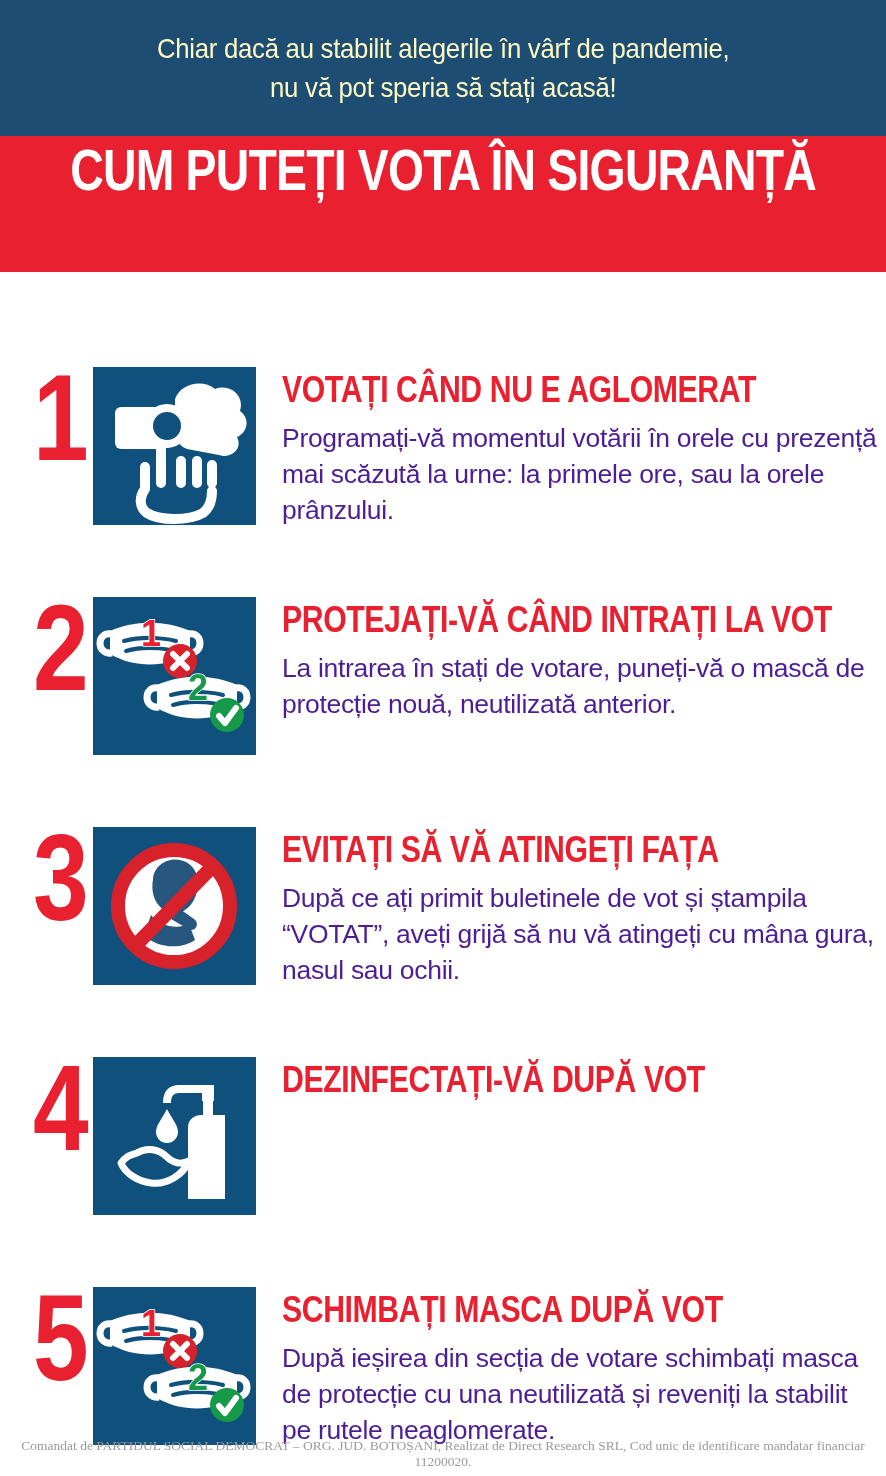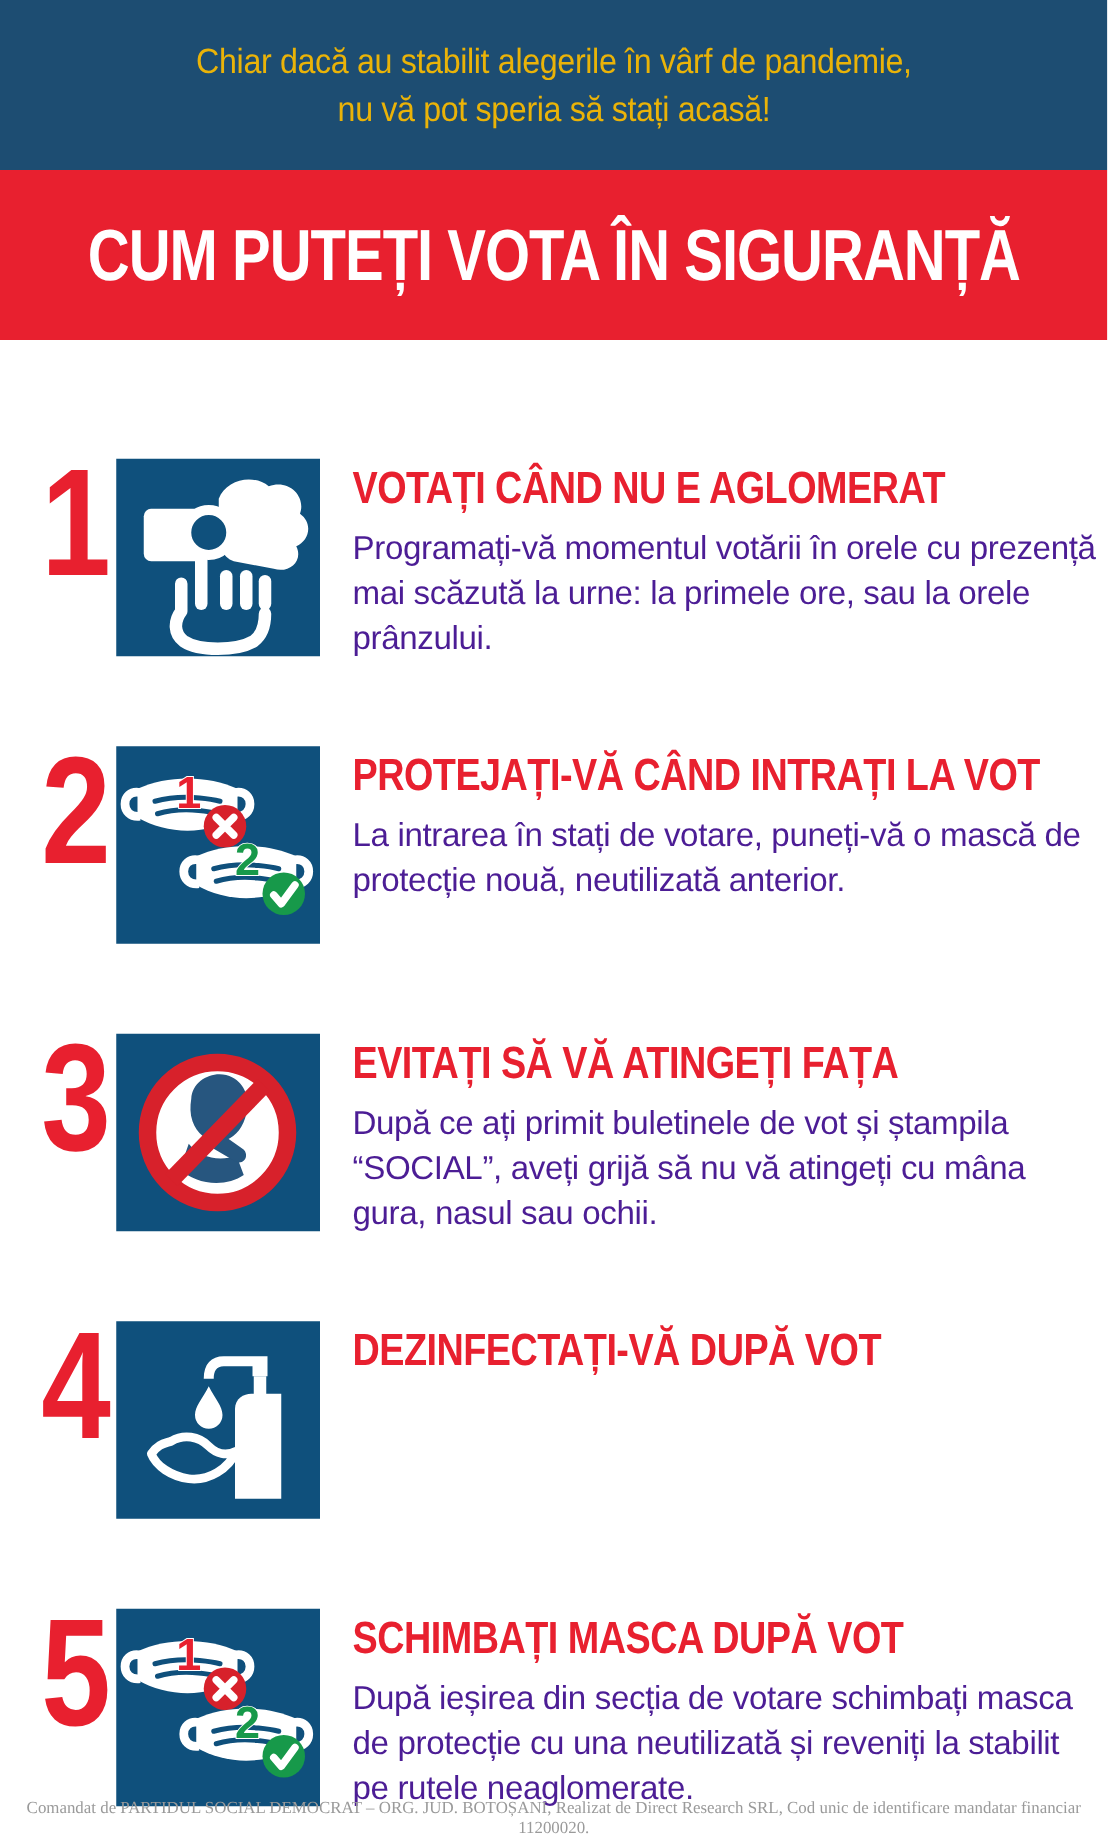--- a/index.html
+++ b/index.html
@@ -13,38 +13,38 @@
     position: relative;
     width: 886px; height: 1476px;
     background: #ffffff;
     overflow: hidden;
   }
 
   
   .top-banner {
     height: 136px;
     background: #1d4d72;
-    color: #eab308;
+    color: #fef9c3;
     display: flex; flex-direction: column;
     align-items: center; justify-content: center;
     gap: 7px;
   }
   .top-banner p {
     font-size: 28px;
     letter-spacing: -0.3px;
     white-space: nowrap;
     transform: scaleX(0.92);
     transform-origin: center;
   }
 
   
   .red-banner {
     height: 136px;
     background: #e8202f;
-    display: flex; align-items: center; justify-content: center;
+    display: flex; justify-content: center;
   }
   .red-banner h1 {
     color: #ffffff;
     font-size: 58px;
     font-weight: 700;
     letter-spacing: -1px;
     white-space: nowrap;
     transform: scaleX(0.80);
     transform-origin: center;
   }
@@ -194,21 +194,21 @@
             <path d="M60,52 C61,36 80,28 93,35 C103,40 107,52 104,64 C102,74 96,82 88,85 C77,89 65,82 61,70 C59,64 59,58 60,52 Z"></path>
             <path d="M58,88 C66,99 84,103 96,97 L102,113 C88,123 63,121 51,108 Z"></path>
             <path d="M84,80 L101,92 C107,96 103,106 95,102 L78,92 Z"></path>
           </g>
           <circle cx="81" cy="79" r="56" fill="none" stroke="#d7212b" stroke-width="14"></circle>
           <line x1="118" y1="41" x2="44" y2="117" stroke="#d7212b" stroke-width="14"></line>
         </svg>
       </div>
       <div class="content">
         <h2>EVITAȚI SĂ VĂ ATINGEȚI FAȚA</h2>
-        <p>După ce ați primit buletinele de vot și ștampila “SOCIAL”, aveți grijă să nu vă atingeți cu mâna gura, nasul sau ochii.</p>
+        <p>După ce ați primit buletinele de vot și ștampila “VOTAT”, aveți grijă să nu vă atingeți cu mâna gura, nasul sau ochii.</p>
       </div>
     </section>
 
     <section class="step">
       <div class="num">4</div>
       <div class="icon-box">
         <svg viewBox="0 0 163 158">
           <path d="M95,70 C95,62 102,58 108,58 L132,58 L132,142 L95,142 Z" fill="#ffffff"></path>
           <rect x="110" y="44" width="10" height="16" fill="#ffffff"></rect>
           <path d="M121,28 L121,44 L109,44 L109,36 L86,36 C80,36 78,40 78,46 L70,46 C70,34 76,28 86,28 Z" fill="#ffffff"></path>

